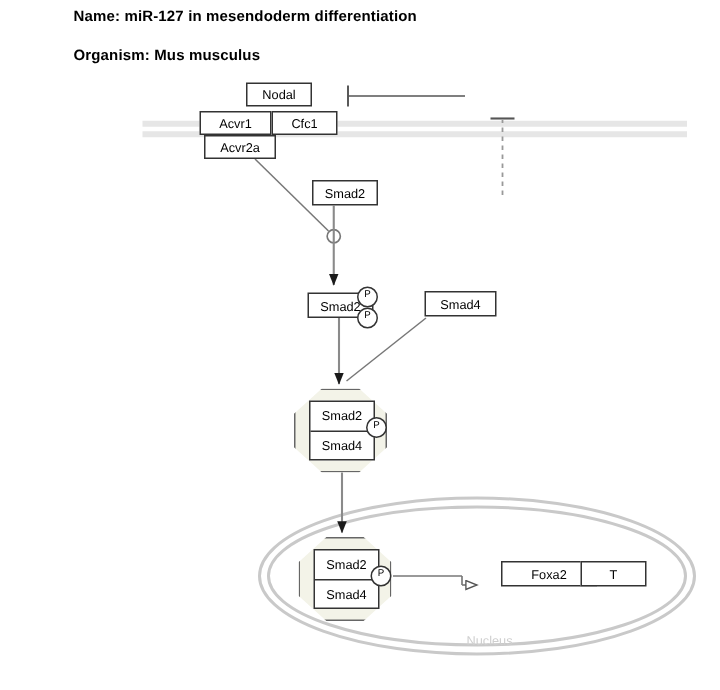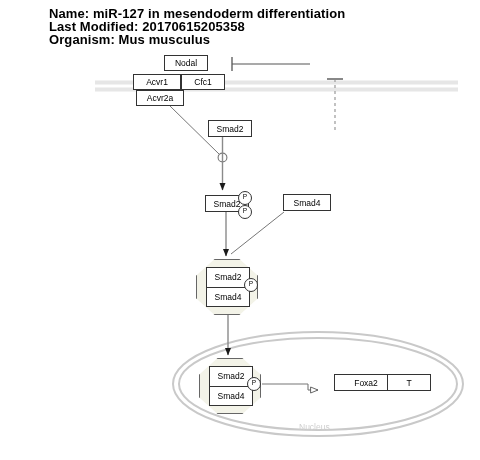--- a/index.html
+++ b/index.html
@@ -13,21 +13,21 @@
     height: 460px;
     background: #ffffff;
     font-family: "Liberation Sans", sans-serif;
     overflow: hidden;
   }
 
   
   .meta {
     position: absolute;
     left: 5px;
-    font-size: 13px;
+    font-size: 10px;
     font-weight: bold;
     color: #000000;
     white-space: nowrap;
     letter-spacing: 0.1px;
     padding-left: 44px;
   }
   .meta-0 { top: 6px; }
   .meta-1 { top: 19px; }
   .meta-2 { top: 32px; text-align: right; }
 
@@ -106,29 +106,29 @@
     z-index: 8;
   }
 
   
   .nuc-label {
     position: absolute;
     font-size: 8.5px;
     color: #cfcfcf;
     white-space: nowrap;
     z-index: 2;
+    margin-left: 12px;
   }
 </style>
 </head>
 <body>
 
 <div id="canvas">
 
   <div class="meta meta-0">Name: miR-127 in mesendoderm differentiation</div>
-  <div class="meta meta-1">Last Modified: 20170615205358</div>
   <div class="meta meta-2">Organism: Mus musculus</div>
 
   <svg id="wires" viewBox="0 0 480 460" xmlns="http://www.w3.org/2000/svg">
 
     <defs>
       <marker id="mk-arrow" markerWidth="9" markerHeight="9" refX="7.5" refY="3.6" orient="auto" markerUnits="userSpaceOnUse">
         <path d="M0,0.4 L8,3.6 L0,6.8 z" fill="#1a1a1a"></path>
       </marker>
       <marker id="mk-open-arrow" markerWidth="9" markerHeight="9" refX="8" refY="3.6" orient="auto" markerUnits="userSpaceOnUse">
         <path d="M0.6,0.6 L8,3.6 L0.6,6.6 z" fill="#ffffff" stroke="#555555" stroke-width="0.9"></path>

